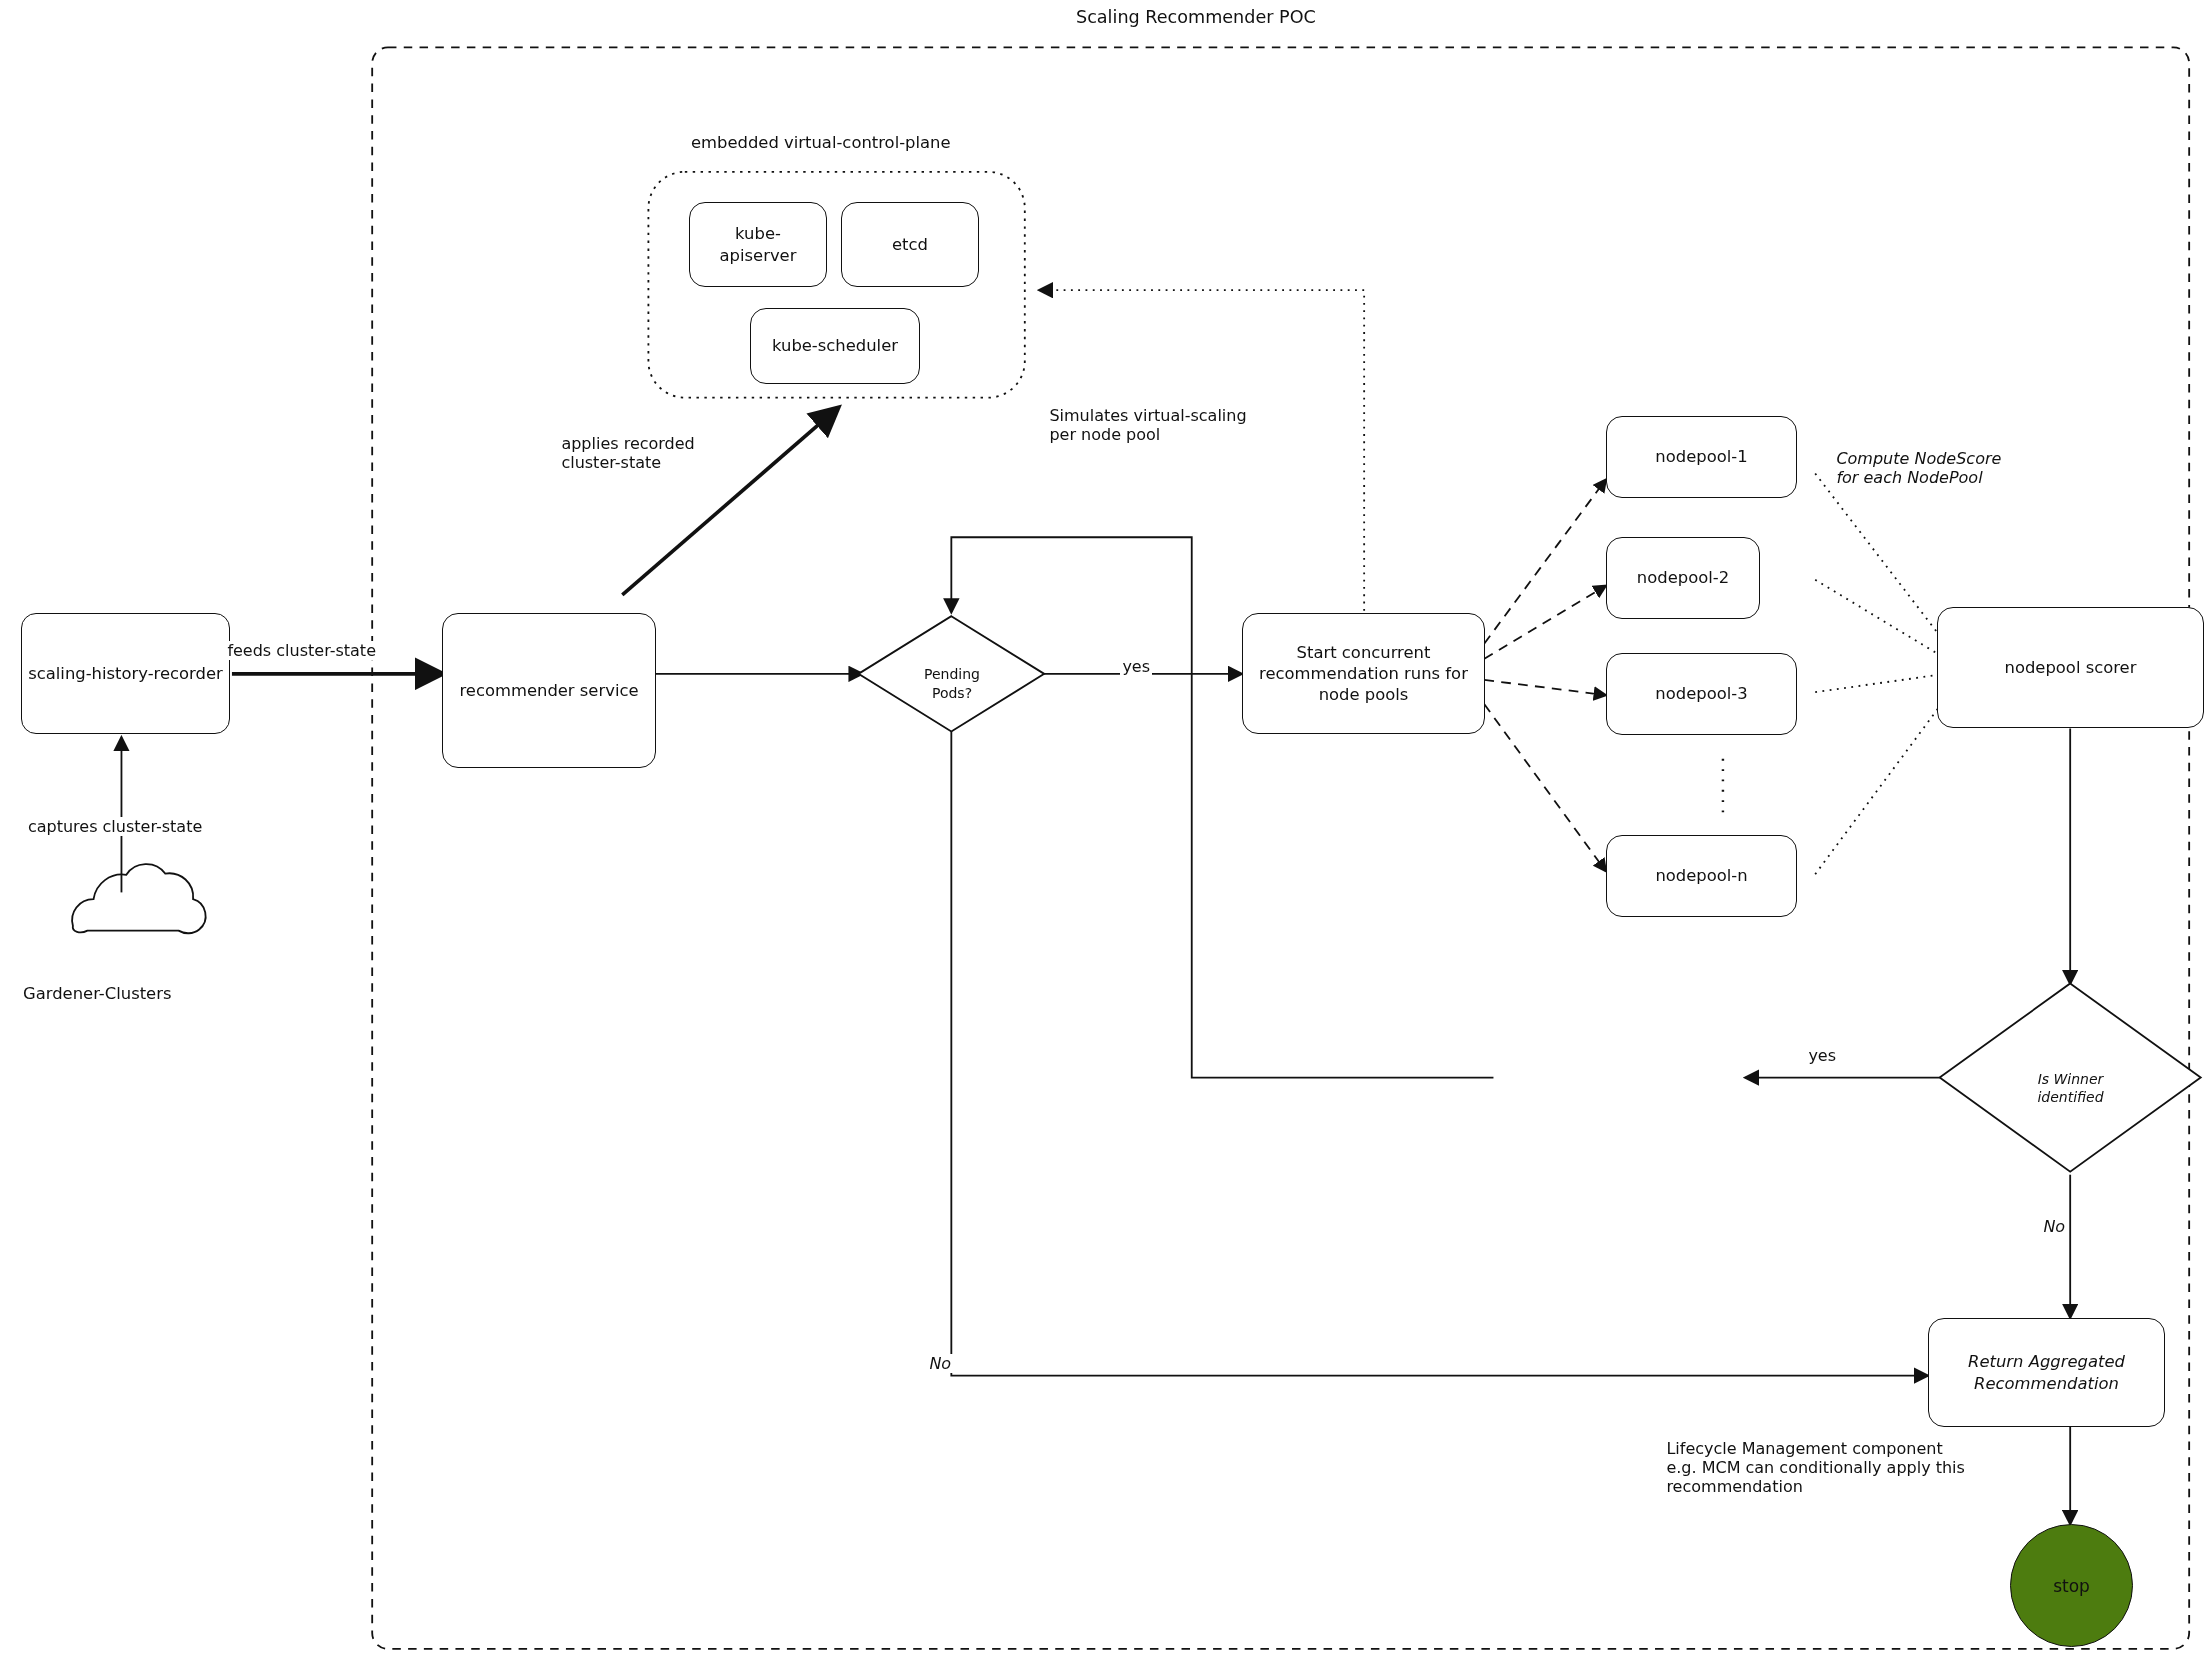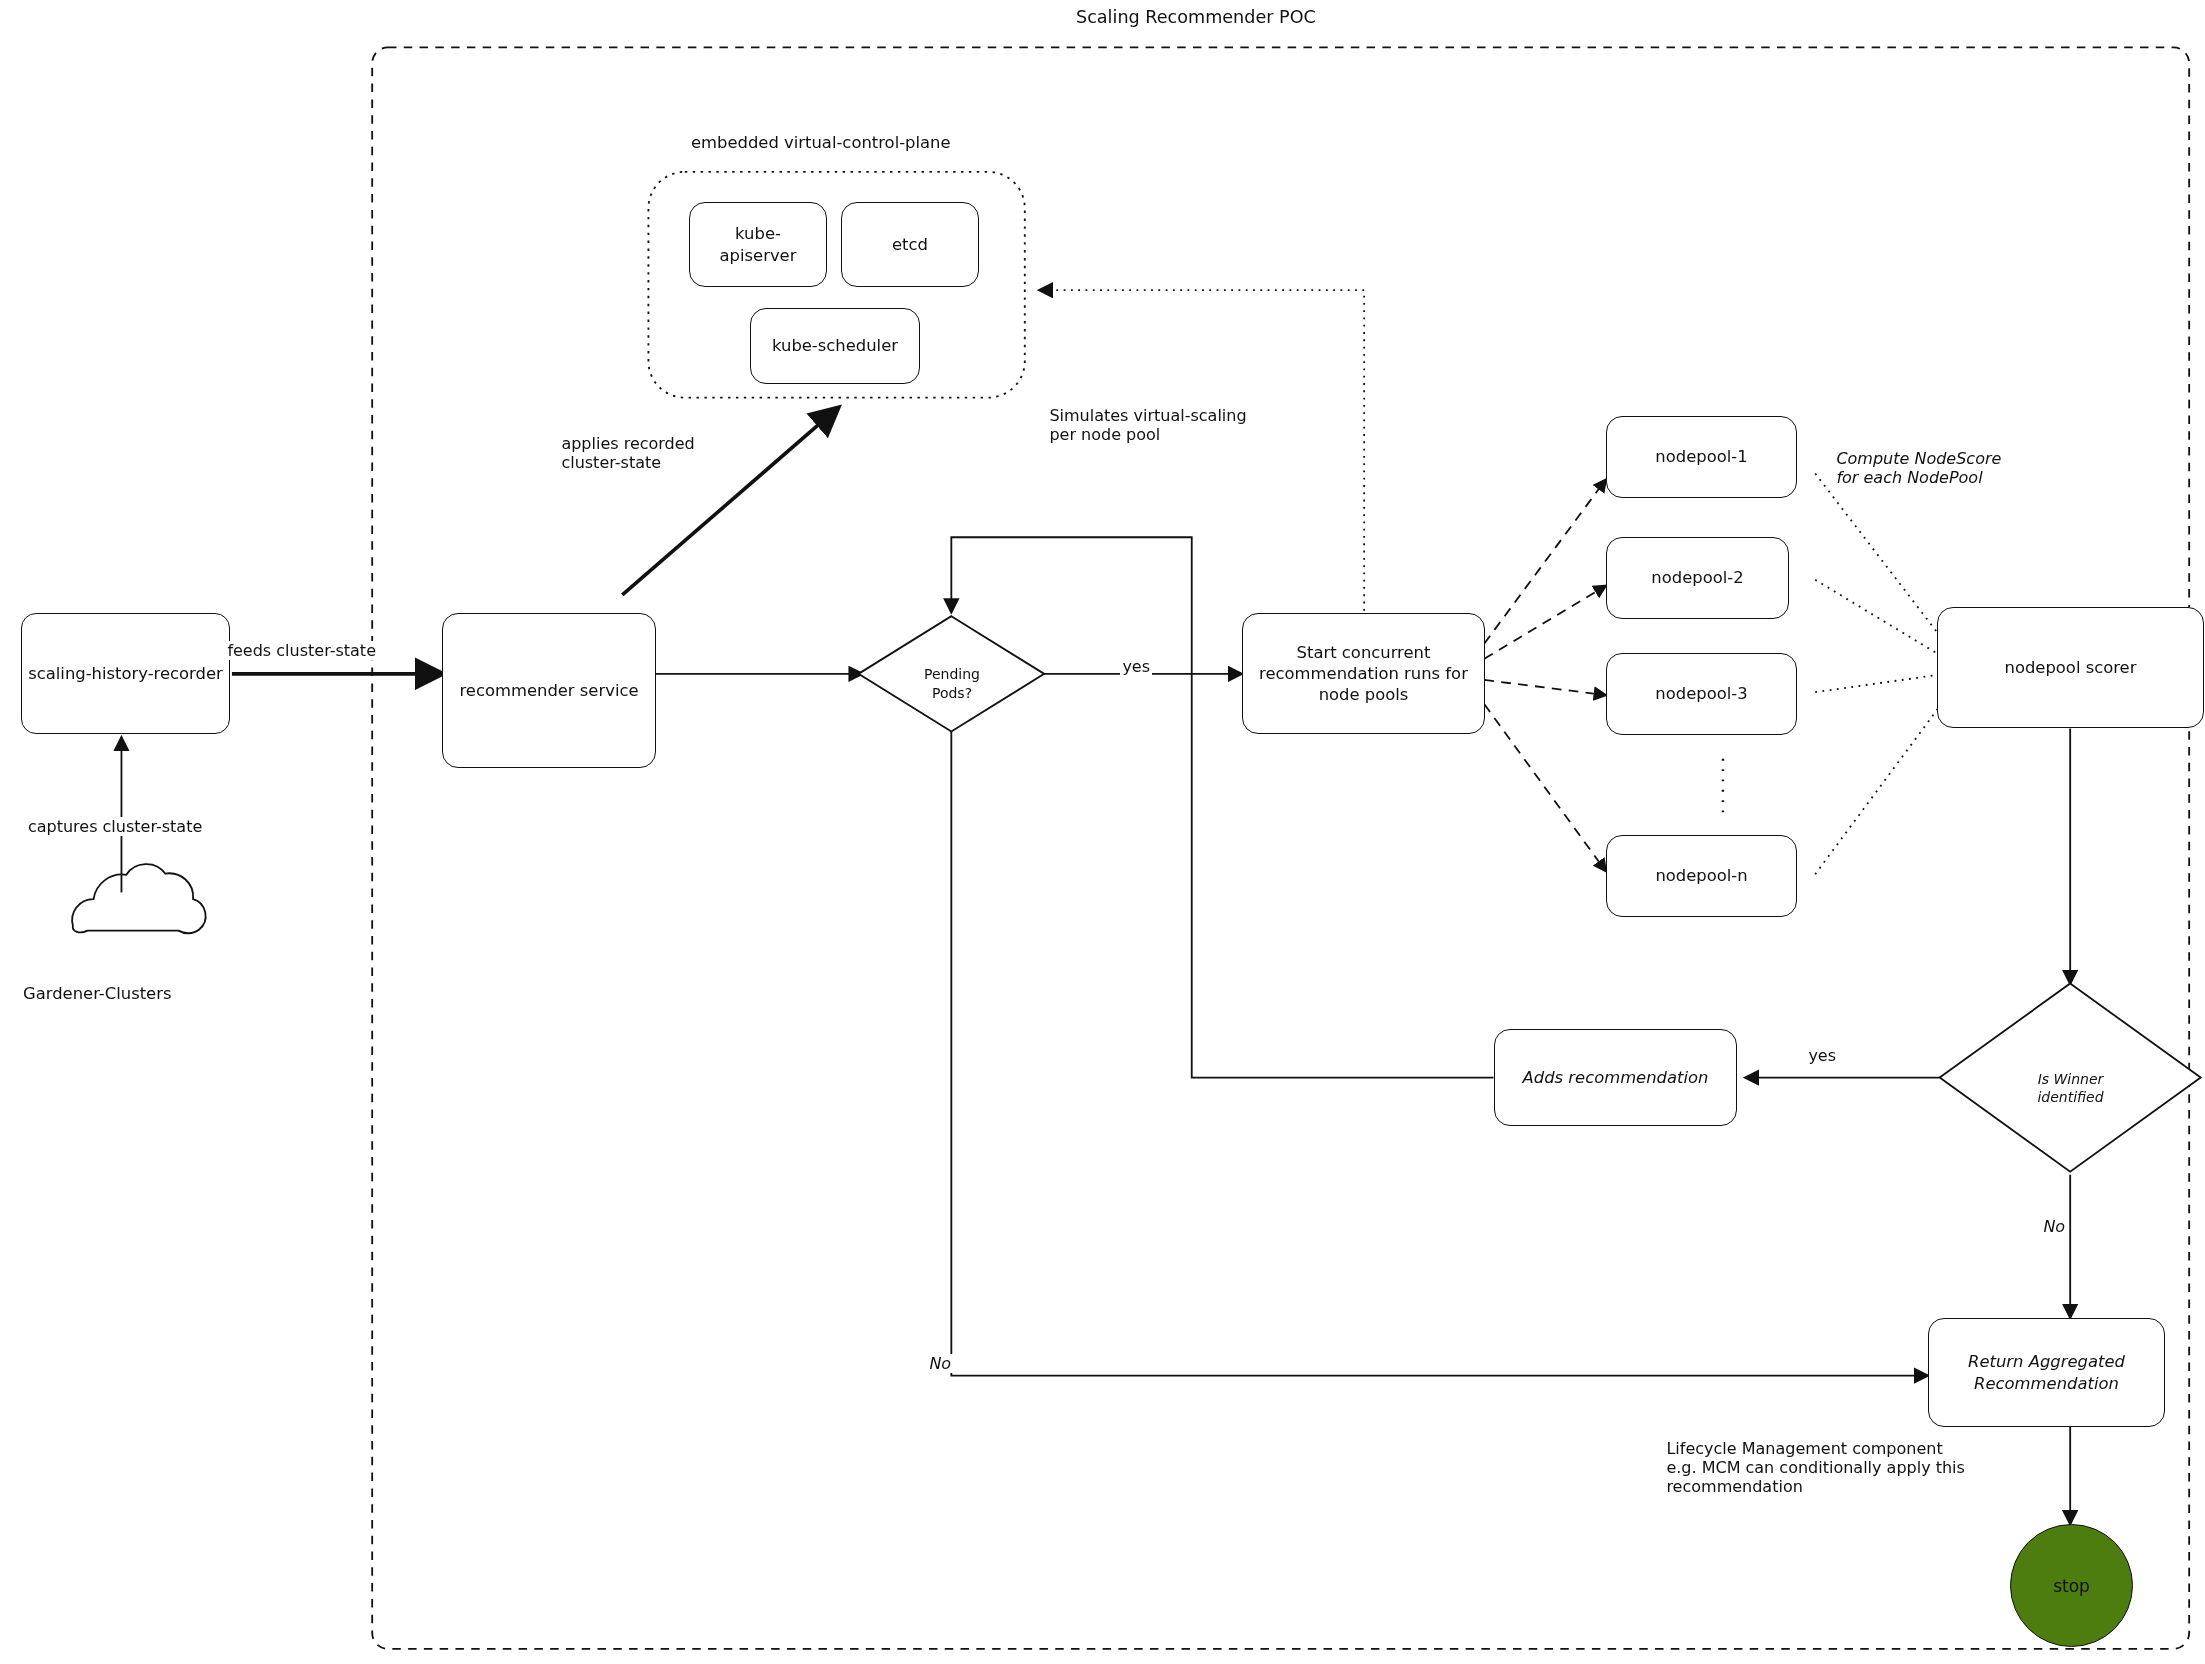--- a/index.html
+++ b/index.html
@@ -192,34 +192,33 @@
     <div class="diamond-text">Pending
 Pods?</div>
   </div>
 
   <div class="node rounded" style="left:1242px; top:613px; width:243px; height:121px;">Start concurrent
 recommendation runs for
 node pools</div>
 
   <div class="node rounded" style="left:1606px; top:416px; width:191px; height:82px;">nodepool-1</div>
 
-  <div class="node rounded" style="left:1606px; top:537px; width:183px; height:82px;">nodepool-2</div>
+  <div class="node rounded" style="left:1606px; top:537px; width:154px; height:82px;">nodepool-2</div>
 
   <div class="node rounded" style="left:1606px; top:653px; width:191px; height:82px;">nodepool-3</div>
 
   <div class="node rounded" style="left:1606px; top:835px; width:191px; height:82px;">nodepool-n</div>
 
   <div class="node rounded" style="left:1937px; top:607px; width:267px; height:121px;">nodepool scorer</div>
 
   <div class="diamond-wrap" style="left:1940px; top:984px; width:261px; height:188px;">
     <div class="diamond-text italic">Is Winner
 identified</div>
   </div>
 
-  <div class="node rounded italic" style="left:1494px; top:1029px; width:243px; height:97px;">Adds recommendation</div>
 
   <div class="node rounded italic" style="left:1928px; top:1318px; width:237px; height:109px;">Return Aggregated
 Recommendation</div>
 
   <div class="circle" style="left:2010px; top:1524px; width:121px; height:121px;">stop</div>
 
   <div class="edge-label" style="left:25.5px; top:817px;">captures cluster-state</div>
 
   <div class="edge-label" style="left:225px; top:641px;">feeds cluster-state</div>
 

